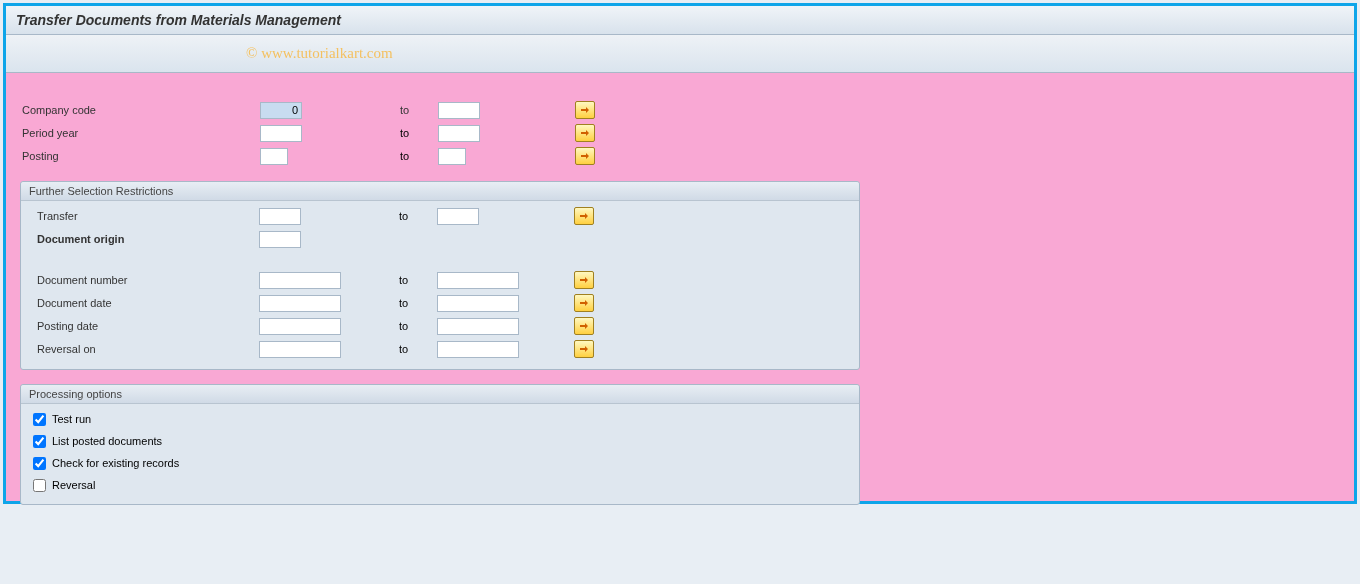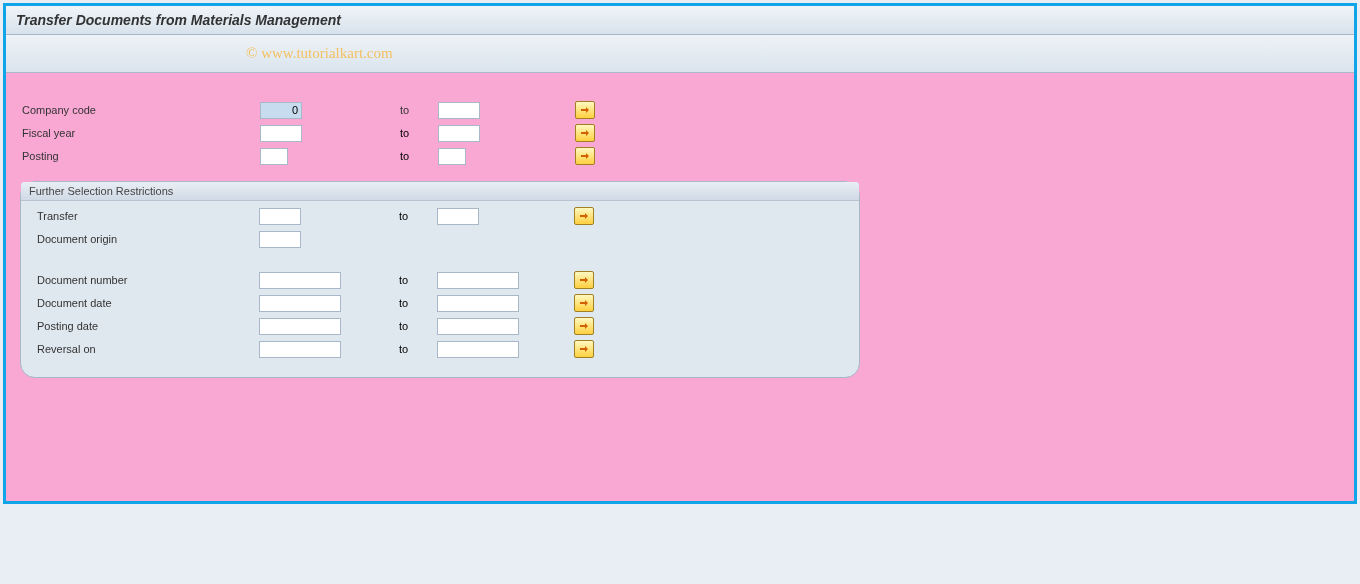--- a/index.html
+++ b/index.html
@@ -116,22 +116,22 @@
     }
     .arrow-btn svg {
       width: 10px;
       height: 10px;
     }
     .section-box {
       border: 1px solid #a8b8c8;
       background: #dfe7ef;
       margin-top: 14px;
       width: 840px;
-      border-radius: 15px;
-      padding-bottom: 16px;
+      border-radius: 3px;
+      padding-bottom: 8px;
     }
     .section-header {
       background: linear-gradient(to bottom, #e8eef4 0%, #d0dae6 100%);
       border-bottom: 1px solid #b8c4d0;
       padding: 3px 8px;
       color: #444;
       font-size: 11px;
       border-radius: 3px 3px 0 0;
     }
     .section-body {
@@ -181,21 +181,21 @@
         <span class="arrow-col" style="margin-left:95px;">
           <span class="arrow-btn">
             <svg viewBox="0 0 10 10">
                 <path d="M1 4 L6 4 L6 2 L9 5 L6 8 L6 6 L1 6 Z" fill="#d06000"></path>
               </svg>
           </span>
         </span>
       </div>
 
       <div class="form-row">
-        <span class="label">Fiscal year</span>
+        <span class="label">Period year</span>
         <span class="col-from"><input class="input-short" value="" style=""></span>
         <span class="col-to-label" style="margin-left:50px;">to</span>
         <span><input class="input-short" value="" style=""></span>
         <span style="margin-left:95px;">
           <span class="arrow-btn">
             <svg viewBox="0 0 10 10">
                 <path d="M1 4 L6 4 L6 2 L9 5 L6 8 L6 6 L1 6 Z" fill="#d06000"></path>
               </svg>
           </span>
         </span>
@@ -229,21 +229,21 @@
           <span style="margin-left:95px;">
             <span class="arrow-btn">
               <svg viewBox="0 0 10 10">
                   <path d="M1 4 L6 4 L6 2 L9 5 L6 8 L6 6 L1 6 Z" fill="#d06000"></path>
                 </svg>
             </span>
           </span>
         </div>
 
         <div class="form-row">
-          <span class="label label-indent" style="width:232px;">Document origin</span>
+          <span class="label label-indent" style="width:232px;font-weight:bold;">Document origin</span>
           <span class="col-from"><input class="input-short" value="" style=""></span>
         </div>
 
         <div class="section-gap"></div>
 
         <div class="form-row">
           <span class="label label-indent" style="width:232px;">Document number</span>
           <span style="width:90px; display:inline-block;"><input class="input-medium" value="" style=""></span>
           <span class="col-to-label" style="margin-left:50px;">to</span>
           <span><input class="input-medium" value="" style=""></span>
@@ -294,15 +294,41 @@
               <svg viewBox="0 0 10 10">
                   <path d="M1 4 L6 4 L6 2 L9 5 L6 8 L6 6 L1 6 Z" fill="#d06000"></path>
                 </svg>
             </span>
           </span>
         </div>
 
       </div>
     </div>
 
+    <div class="section-box">
+      <div class="section-header">Processing options</div>
+      <div class="section-body">
+
+        <div class="checkbox-row">
+          <input type="checkbox" checked="" style="">
+          <span>Test run</span>
+        </div>
+
+        <div class="checkbox-row">
+          <input type="checkbox" checked="" style="">
+          <span>List posted documents</span>
+        </div>
+
+        <div class="checkbox-row">
+          <input type="checkbox" checked="" style="">
+          <span>Check for existing records</span>
+        </div>
+
+        <div class="checkbox-row">
+          <input type="checkbox" style="">
+          <span>Reversal</span>
+        </div>
+
+      </div>
+    </div>
 
   </div>
 </div>
 
 </body></html>

